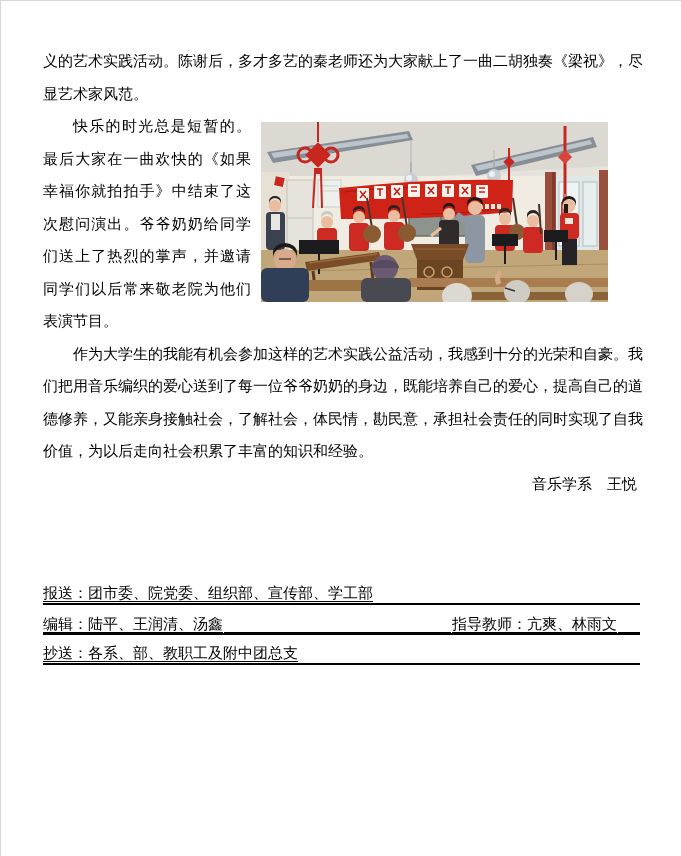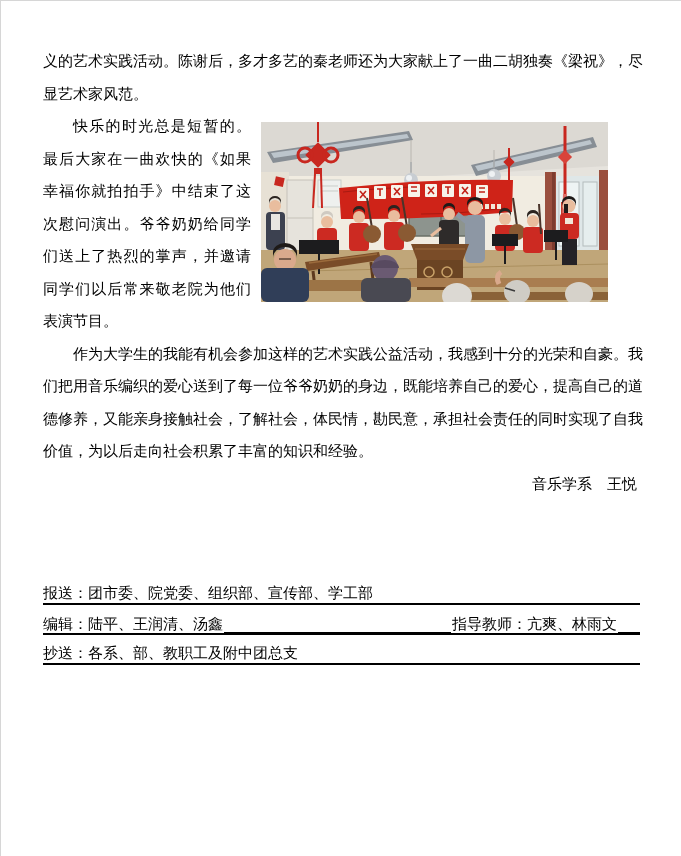--- a/index.html
+++ b/index.html
@@ -33,21 +33,21 @@
     position:absolute;left:43px;top:584px;width:597px;
     font-size:15px;
   }
   .f-row{
     height:19px;line-height:18px;
     border-bottom:2px solid #000;
     margin-bottom:9px;
     white-space:nowrap;overflow:hidden;
   }
   .f-row.split{display:flex;align-items:flex-end;}
-  .u{text-underline-offset:3px;}
+  .u{text-decoration:underline;text-underline-offset:3px;}
   .fill{flex:1;border-bottom:1px solid #000;height:16px;margin:0 1px;}
   .fill-end{width:22px;border-bottom:1px solid #000;height:16px;margin-left:1px;}
 </style>
 </head>
 <body>
 
 <div class="page">
 
   <div class="content">
 

